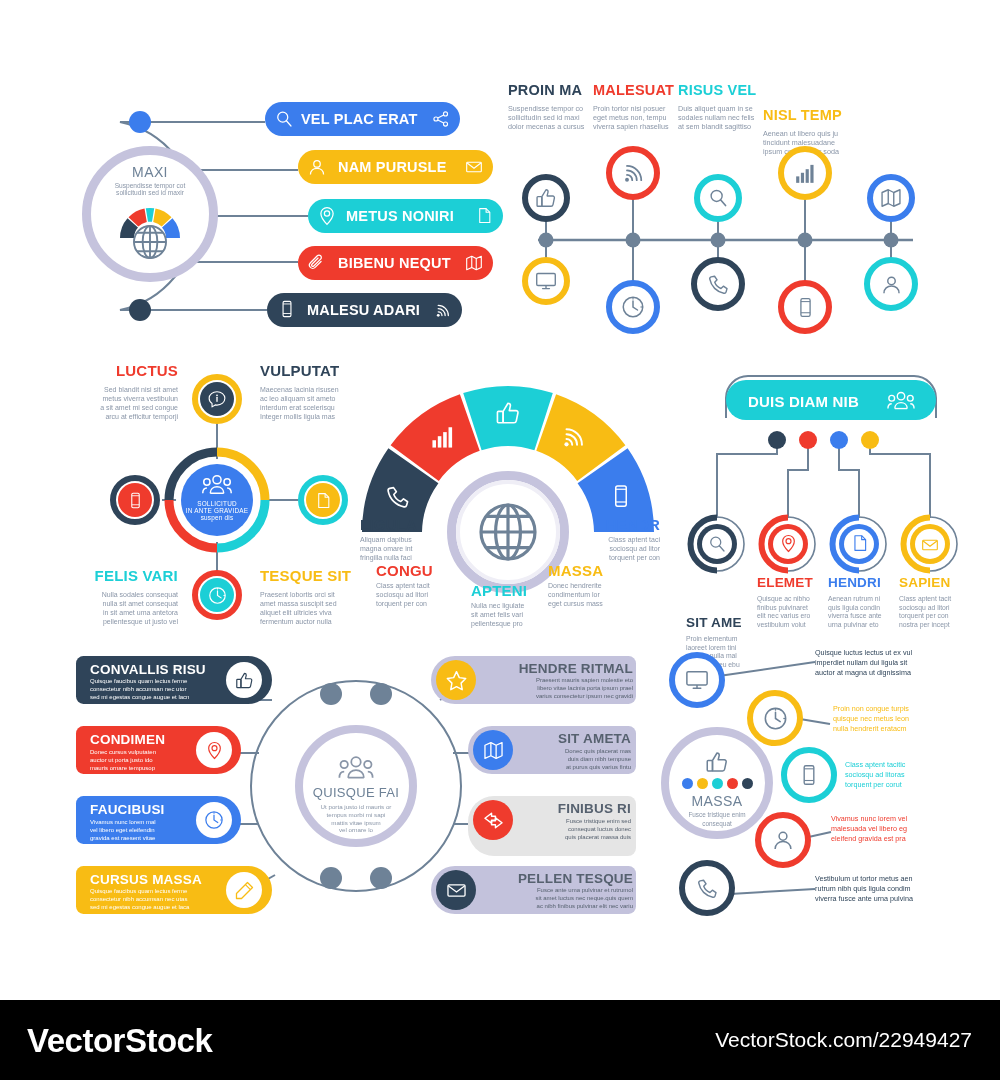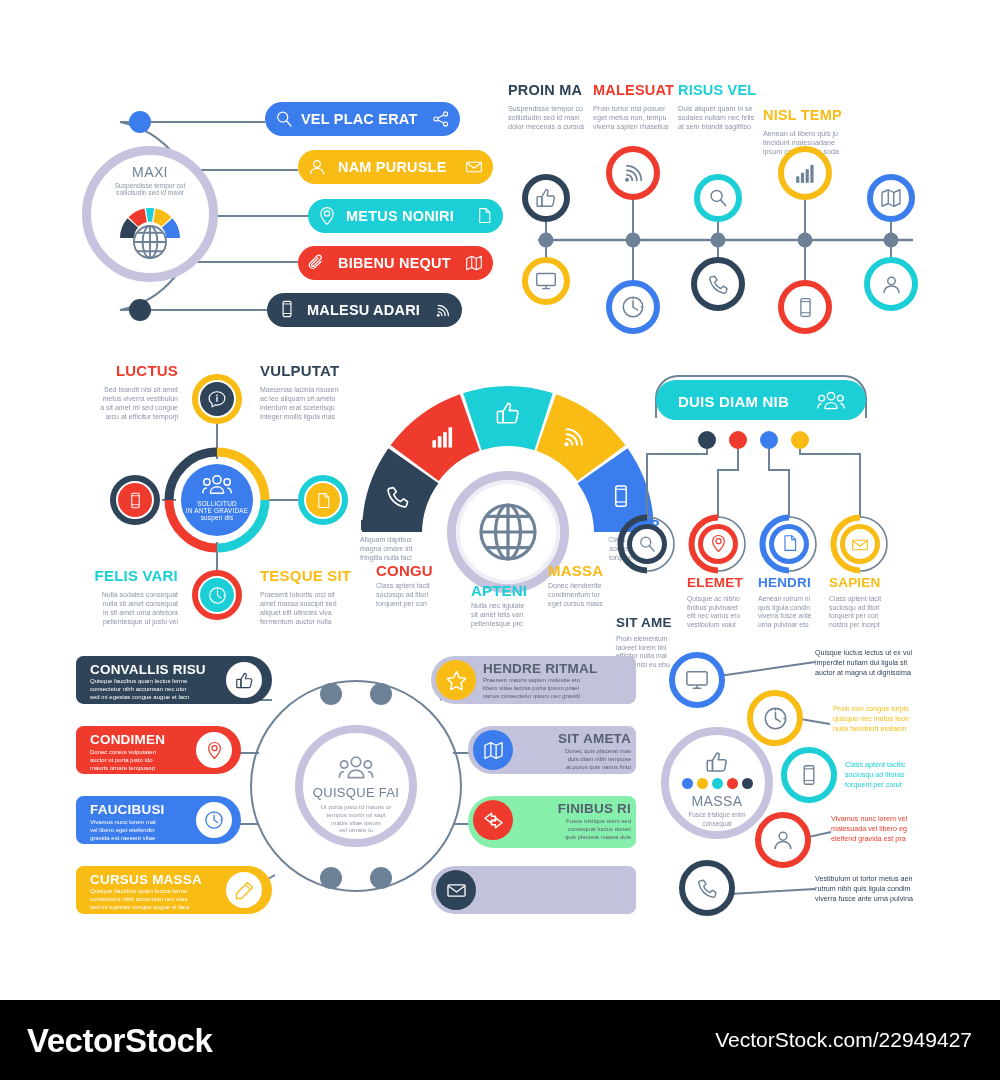--- a/index.html
+++ b/index.html
@@ -545,21 +545,21 @@
     <div class="abs" style="left:214px; top:154px; width:88px; text-align:right;">
       <div class="ttl" style="font-size:15px; color:#3b7ded;">HENDR</div>
       <div class="body-txt" style="font-size:7px; margin-top:3px;">
         <div>Class aptent taci</div>
         <div>sociosqu ad litor</div>
         <div>torquent per con</div>
       </div>
     </div>
   </div>
 
-  <div class="abs" id="fig5" style="left:614px; top:372px; width:300px; height:270px;">
+  <div class="abs" id="fig5" style="left:684px; top:372px; width:300px; height:270px;">
 
     <svg class="abs" style="left:32px; top:0;" width="230" height="50">
       <path d="M10 46 L10 26 A22 22 0 0 1 32 4 L198 4 A22 22 0 0 1 220 26 L220 46" fill="none" stroke="#6e8297" stroke-width="2"></path>
     </svg>
     <div class="abs pill" style="left:42px; top:8px; width:210px; height:40px; background:#1ccfd6;">
       <span class="ttl abs" style="left:22px; top:13px; font-size:15px; color:#fff;">DUIS DIAM NIB</span>
       <span class="abs" style="right:18px; top:10px; color:#fff;">
           <svg width="34" height="22">
             <use href="#i-people"></use>
           </svg>
@@ -772,21 +772,21 @@
     </div>
 
     <div class="abs" style="left:355px; top:8px; width:205px; height:48px; background:#c3c2dc; border-radius:26px 8px 8px 26px;">
       <div class="abs ring" style="left:5px; top:4px; width:40px; height:40px; background:#f8bc14;">
         <span style="color:#fff;">
             <svg width="21" height="21">
               <use href="#i-star"></use>
             </svg>
           </span>
       </div>
-      <div class="abs" style="left:52px; top:5px; width:150px; text-align:left;">
+      <div class="abs" style="left:52px; top:5px; width:150px; text-align:right;">
         <div class="ttl" style="font-size:13.5px; color:#56616f;">HENDRE RITMAL</div>
         <div style="font-size:6px; line-height:1.32; color:#56616f; margin-top:1px;">
           <div>Praesent mauris sapien molestie eto</div>
           <div>libero vitae lacinia porta ipsum prael</div>
           <div>varius consectetur ipsum nec gravidi</div>
         </div>
       </div>
     </div>
     <div class="abs" style="left:392px; top:78px; width:168px; height:48px; background:#c3c2dc; border-radius:26px 8px 8px 26px;">
       <div class="abs ring" style="left:5px; top:4px; width:40px; height:40px; background:#3b7ded;">
@@ -798,21 +798,21 @@
       </div>
       <div class="abs" style="left:50px; top:5px; width:113px; text-align:right;">
         <div class="ttl" style="font-size:13.5px; color:#56616f;">SIT AMETA</div>
         <div style="font-size:6px; line-height:1.34; color:#56616f; margin-top:1px;">
           <div>Donec quis placerat mas</div>
           <div>duis diam nibh tempuse</div>
           <div>at purus quis varius fintu</div>
         </div>
       </div>
     </div>
-    <div class="abs" style="left:392px; top:148px; width:168px; height:52px; background:#86efac; border-radius:26px 8px 8px 26px;">
+    <div class="abs" style="left:392px; top:148px; width:168px; height:60px; background:#e5e5e5; border-radius:26px 8px 8px 26px;">
       <div class="abs ring" style="left:5px; top:4px; width:40px; height:40px; background:#ef3b2d;">
         <span style="color:#fff;">
             <svg width="21" height="21">
               <use href="#i-exchange"></use>
             </svg>
           </span>
       </div>
       <div class="abs" style="left:50px; top:5px; width:113px; text-align:right;">
         <div class="ttl" style="font-size:13.5px; color:#56616f;">FINIBUS RI</div>
         <div style="font-size:6px; line-height:1.34; color:#56616f; margin-top:1px;">
@@ -822,20 +822,28 @@
         </div>
       </div>
     </div>
     <div class="abs" style="left:355px; top:218px; width:205px; height:48px; background:#c3c2dc; border-radius:26px 8px 8px 26px;">
       <div class="abs ring" style="left:5px; top:4px; width:40px; height:40px; background:#2f4459;">
         <span style="color:#fff;">
             <svg width="21" height="21">
               <use href="#i-mail"></use>
             </svg>
           </span>
+      </div>
+      <div class="abs" style="left:52px; top:5px; width:150px; text-align:right;">
+        <div class="ttl" style="font-size:13.5px; color:#56616f;">PELLEN TESQUE</div>
+        <div style="font-size:6px; line-height:1.32; color:#56616f; margin-top:1px;">
+          <div>Fusce ante uma pulvinar et rutrumol</div>
+          <div>sit amet luctus nec neque.quis quem</div>
+          <div>ac nibh finibus pulvinar elit nec variu</div>
+        </div>
       </div>
     </div>
   </div>
 
   <div class="abs" id="fig7" style="left:655px; top:642px; width:300px; height:275px;">
     <svg class="abs" style="left:0; top:0;" width="300" height="275">
       <line x1="57" y1="35" x2="160" y2="20" stroke="#6e8297" stroke-width="2"></line>
       <line x1="133" y1="75" x2="175" y2="82" stroke="#6e8297" stroke-width="2"></line>
       <line x1="168" y1="133" x2="180" y2="133" stroke="#6e8297" stroke-width="2"></line>
       <line x1="140" y1="198" x2="176" y2="190" stroke="#6e8297" stroke-width="2"></line>

